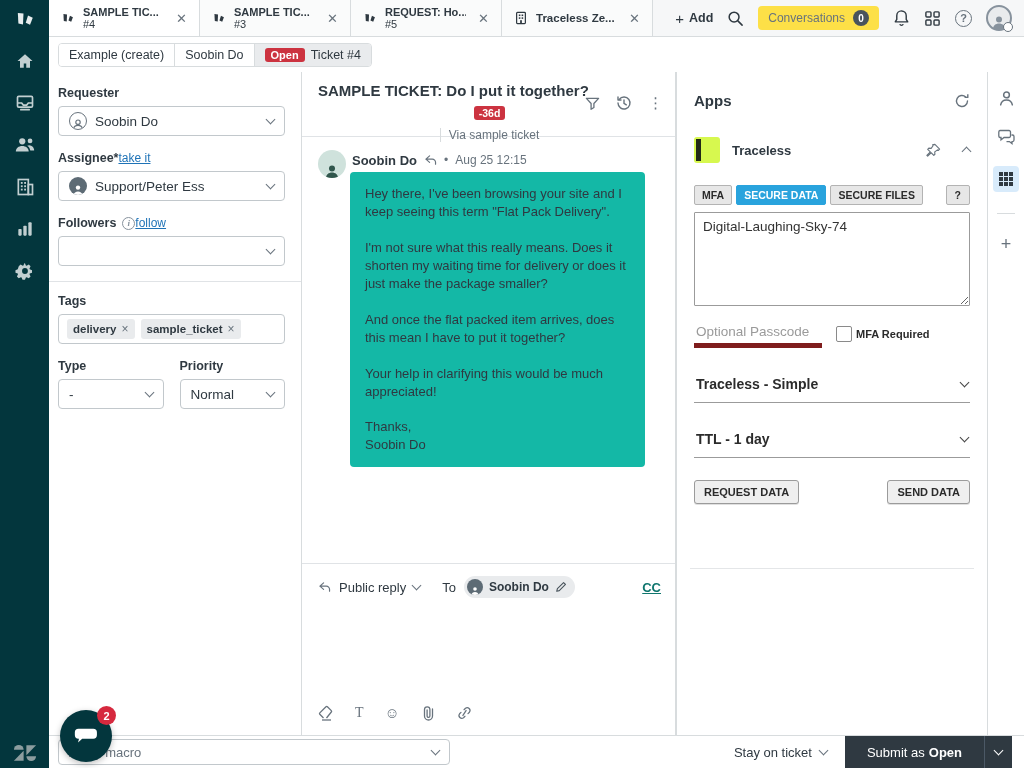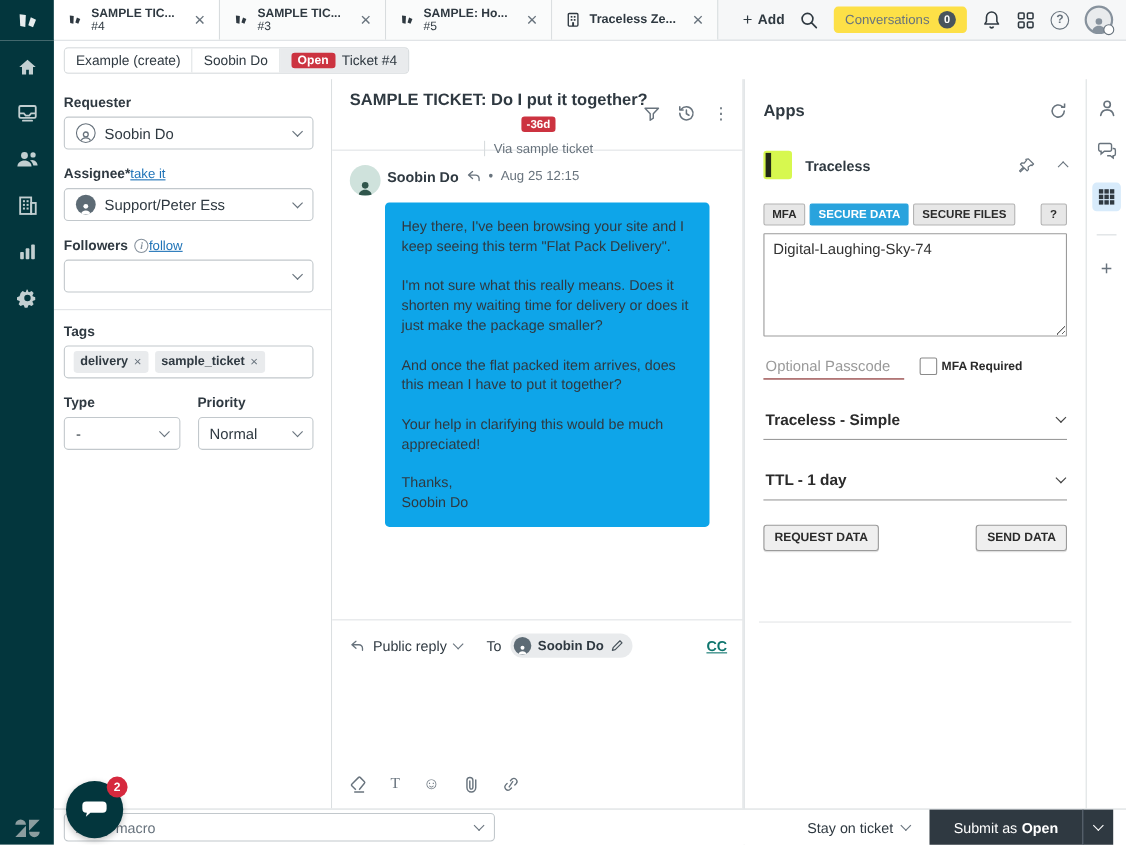--- a/index.html
+++ b/index.html
@@ -66,21 +66,21 @@
   .via-text { font-size:12px; color:#68737d; border-left:1px solid #d8dcde; padding-left:8px; }
   .head-icons { position:absolute; right:12px; top:22px; display:flex; gap:16px; color:#68737d; align-items:center; }
   .head-icons > * { cursor:pointer; }
   .kebab { font-size:15px; color:#68737d; letter-spacing:0; }
 
   .msg { position:absolute; left:16px; top:78px; right:30px; }
   .msg-avatar { position:absolute; left:0; top:0; width:28px; height:28px; border-radius:50%; background:#cfe2dc; display:flex; align-items:flex-end; justify-content:center; overflow:hidden; }
   .msg-body { margin-left:32px; }
   .msg-meta { display:flex; align-items:center; gap:7px; font-size:12px; color:#68737d; padding-left:2px; height:20px; }
   .msg-author { font-size:13px; font-weight:bold; color:#2f3941; cursor:pointer; }
-  .bubble { margin-top:14px; background:#0ea5e9; border-radius:4px; padding:13px 15px; font-size:13px; line-height:1.38; color:#2f3941; }
+  .bubble { margin-top:2px; background:#14b8a6; border-radius:4px; padding:13px 15px; font-size:13px; line-height:1.38; color:#2f3941; }
   .bubble p { margin-bottom:18px; }
   .bubble p.tight { margin-bottom:0; }
 
   .composer { position:absolute; left:0; bottom:0; width:100%; height:172px; border-top:1px solid #e0e3e6; }
   .reply-row { display:flex; align-items:center; gap:8px; padding:12px 14px 0 16px; font-size:13px; }
   .reply-type { display:flex; align-items:center; gap:7px; color:#2f3941; font-weight:bold; cursor:pointer; }
   .to-label { margin-left:14px; color:#2f3941; }
   .recipient-pill { background:#e9ebed; border-radius:12px; height:22px; display:flex; align-items:center; gap:6px; padding:0 8px 0 3px; font-size:12px; font-weight:bold; cursor:pointer; }
   .cc-link { margin-left:auto; font-size:13px; color:#0f766e; text-decoration:underline; font-weight:bold; cursor:pointer; }
   .comp-toolbar { position:absolute; left:16px; bottom:14px; display:flex; gap:21px; color:#68737d; align-items:center; }
@@ -99,21 +99,21 @@
   .app-name { font-size:13px; font-weight:bold; flex:1; }
   .app-row-icons { display:flex; align-items:center; gap:22px; color:#68737d; }
   .app-row-icons > * { cursor:pointer; }
 
   .mfa-tabs { display:flex; gap:4px; align-items:center; margin-bottom:7px; }
   .mfa-tab { background:#e7e7e7; border:1px solid #b3b3b3; border-radius:2px; font-size:10.5px; font-weight:bold; color:#2b2b2b; padding:3px 7px; cursor:pointer; white-space:nowrap; }
   .mfa-tab.active { background:#29a3dd; border-color:#29a3dd; color:#fff; }
   .mfa-tab.qmark { margin-left:auto; padding:3px 8px; }
   .sd-textarea { width:100%; height:94px; border:1px solid #9b9b9b; border-radius:1px; font-family:"Liberation Sans",sans-serif; font-size:13.5px; color:#333; padding:6px 8px; resize:vertical; background:#fff; }
   .passcode-row { display:flex; align-items:center; gap:14px; margin-top:10px; margin-bottom:22px; }
-  .passcode-input { width:128px; border:none; border-bottom:1px solid #7f1d1d; font-size:13.5px; padding:4px 2px; color:#737373; font-family:"Liberation Sans",sans-serif; outline:none; }
+  .passcode-input { width:128px; border:none; border-bottom:5px solid #7f1d1d; font-size:13.5px; padding:4px 2px; color:#737373; font-family:"Liberation Sans",sans-serif; outline:none; }
   .passcode-input::placeholder { color:#9a9a9a; }
   .mfa-check { display:flex; align-items:center; gap:4px; cursor:pointer;justify-content:center; }
   .mfa-check .box { width:16px; height:16px; border:1px solid #8a8a8a; border-radius:2px; background:#fff; }
   .mfa-check .lbl { font-size:11px; font-weight:bold; color:#2b2b2b; }
   .app-select { display:flex; align-items:center; justify-content:space-between; border-bottom:1px solid #9b9b9b; padding:6px 2px 10px 2px; margin-bottom:22px; font-size:14px; font-weight:bold; color:#2b2b2b; cursor:pointer; }
   .app-select .chev { border-color:#444; }
   .app-btn-row { display:flex; justify-content:space-between; margin-top:4px; }
   .app-btn { background:#efefef; border:1px solid #9b9b9b; border-radius:3px; box-shadow:0 1px 0 rgba(0,0,0,.12); font-size:11px; font-weight:bold; color:#2b2b2b; padding:5px 9px; cursor:pointer; font-family:"Liberation Sans",sans-serif; }
   .apps-divider { border-top:1px solid #e4e6e8; margin:64px -4px 0 -4px; }
 
@@ -185,21 +185,21 @@
     </div>
 
     <div class="tab">
       <svg width="14" height="14" viewBox="0 0 24 24">
           <g fill="#2f3941">
             <path d="M5 5l6 1.6-2.2 11.8L4 16.6z" transform="rotate(-8 7 11)"></path>
             <path d="M14.5 8.5l5.5 1.5-1.6 8-5-1.3z" transform="rotate(10 16 13)"></path>
           </g>
         </svg>
       <div class="tlines">
-        <div class="t1">SAMPLE: Ho...</div>
+        <div class="t1">REQUEST: Ho...</div>
         <div class="t2">#5</div>
       </div>
       <span class="xbtn">✕</span>
     </div>
 
     <div class="tab">
       <svg width="14" height="14" viewBox="0 0 16 16">
           <rect x="3" y="1.5" width="10" height="13" rx="1" fill="none" stroke="#2f3941" stroke-width="1.4"></rect>
           <g fill="#2f3941">
             <rect x="5.5" y="4" width="1.8" height="1.8"></rect>

